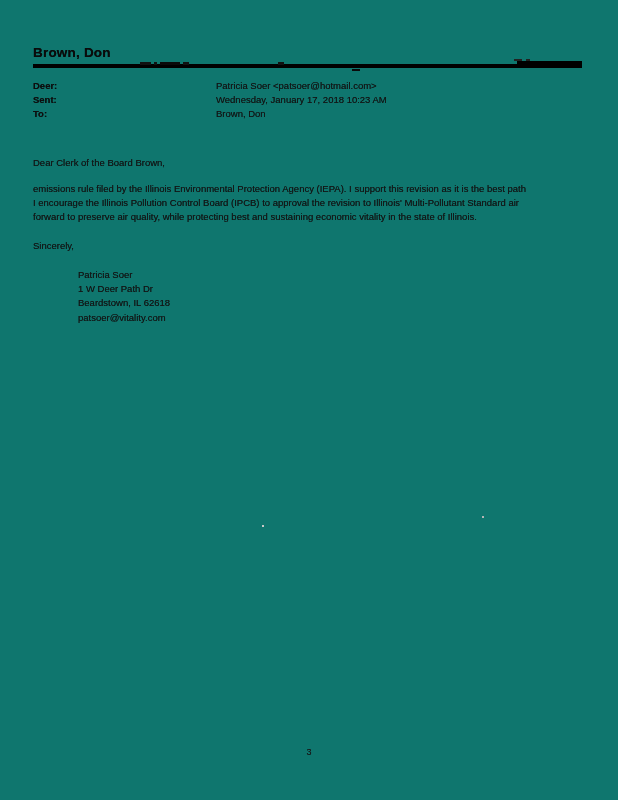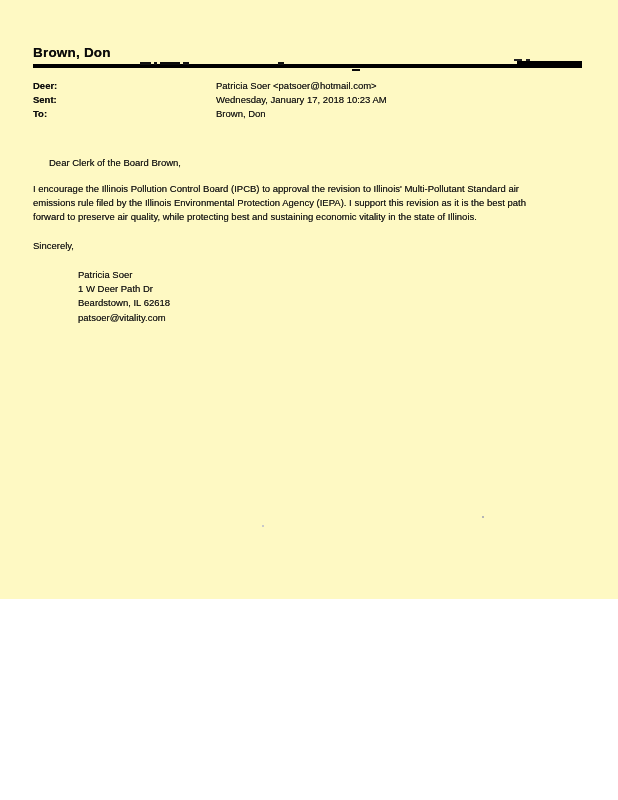--- a/index.html
+++ b/index.html
@@ -3,22 +3,22 @@
 <meta charset="utf-8">
 <style>
   html, body {
     margin: 0;
     padding: 0;
     background: #ffffff;
   }
   .page {
     position: relative;
     width: 618px;
-    height: 599px;
-    background: #fef9c3;
+    height: 800px;
+    background: #0f766e;
     overflow: hidden;
     font-family: "Liberation Sans", "DejaVu Sans", sans-serif;
     color: #161616;
   }
   .abs { position: absolute; }
 
   .heading {
     left: 33px;
     top: 45px;
     font-size: 13.5px;
@@ -56,21 +56,21 @@
     color: #0e0e0e;
   }
   .meta-value { color: #161616; margin-left: 26px; }
 
   .bodytext {
     font-size: 9.5px;
     line-height: 14.2px;
     white-space: nowrap;
     text-shadow: 0 0 0.55px rgba(0,0,0,0.65);
   }
-  .salutation { left: 49px; top: 156px; }
+  .salutation { left: 33px; top: 156px; }
   .paragraph  { left: 33px; top: 182px; }
   .closing    { left: 33px; top: 239px; }
   .signature  { left: 33px; top: 268px; margin-left: 45px; }
 
   .page-number {
     left: 0;
     top: 747px;
     width: 618px;
     text-align: center;
     font-size: 9px;
@@ -107,22 +107,22 @@
       <span class="meta-label">Sent:</span><span class="meta-value">Wednesday, January 17, 2018 10:23 AM</span>
     </div>
     <div class="meta-row">
       <span class="meta-label">To:</span><span class="meta-value">Brown, Don</span>
     </div>
   </div>
 
   <div class="abs bodytext salutation">Dear Clerk of the Board Brown,</div>
 
   <div class="abs bodytext paragraph">
+    <div>emissions rule filed by the Illinois Environmental Protection Agency (IEPA). I support this revision as it is the best path</div>
     <div>I encourage the Illinois Pollution Control Board (IPCB) to approval the revision to Illinois' Multi-Pollutant Standard air</div>
-    <div>emissions rule filed by the Illinois Environmental Protection Agency (IEPA). I support this revision as it is the best path</div>
     <div>forward to preserve air quality, while protecting best and sustaining economic vitality in the state of Illinois.</div>
   </div>
 
   <div class="abs bodytext closing">Sincerely,</div>
 
   <div class="abs bodytext signature">
     <div>Patricia Soer</div>
     <div>1 W Deer Path Dr</div>
     <div>Beardstown, IL 62618</div>
     <div>patsoer@vitality.com</div>

